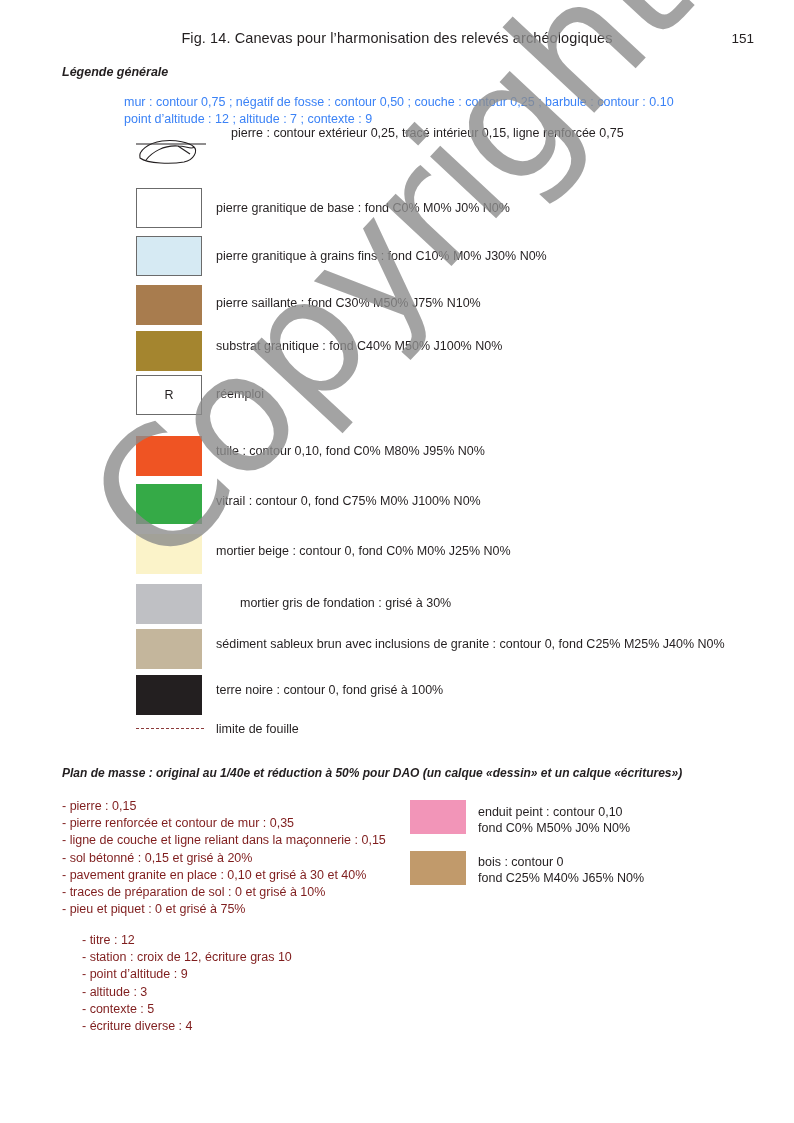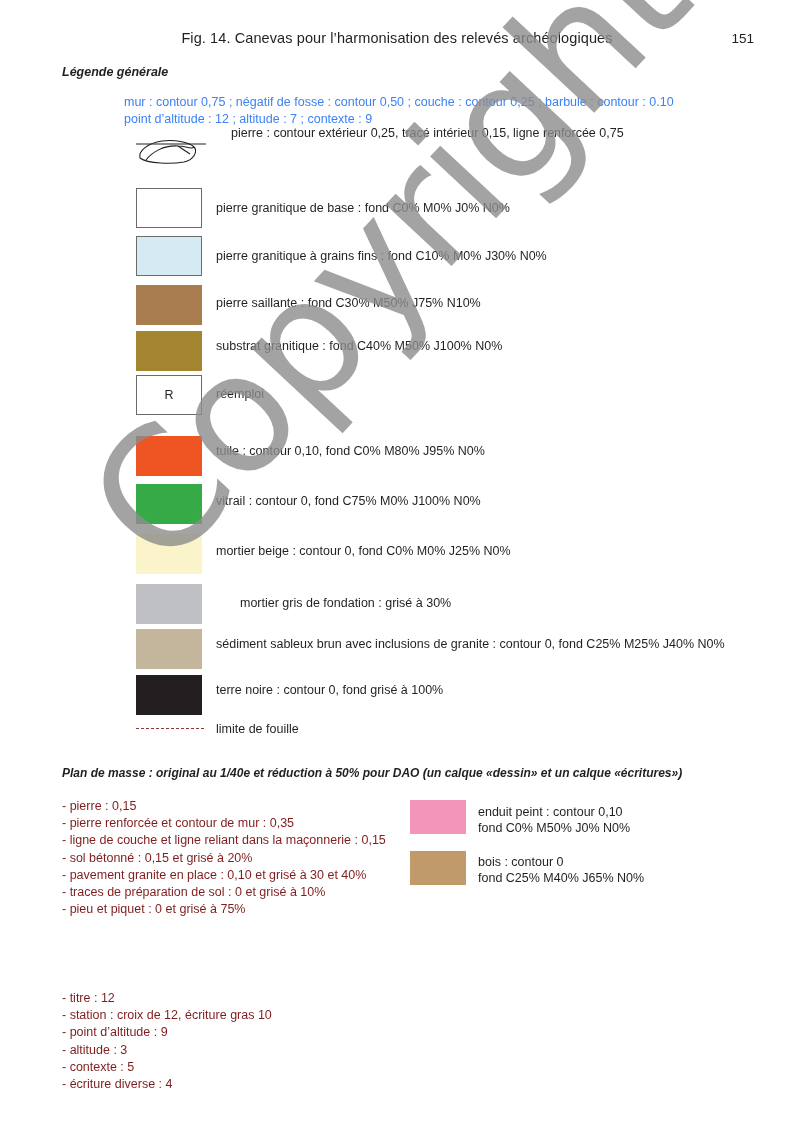--- a/index.html
+++ b/index.html
@@ -131,21 +131,21 @@
   
   .bullet-list {
     position: absolute;
     left: 62px;
     font-size: 12.5px;
     color: #7f1d1d;
     line-height: 17.2px;
     white-space: nowrap;
   }
   #bullet-list-a { top: 798px; }
-  #bullet-list-b { top: 990px; }
+  #bullet-list-b { top: 932px; margin-left: 20px; }
   .bullet-list div { white-space: nowrap; }
   .mini-swatch {
     position: absolute;
     left: 410px;
     width: 56px;
     height: 34px;
     box-sizing: border-box;
   }
   .mini-label {
     position: absolute;

